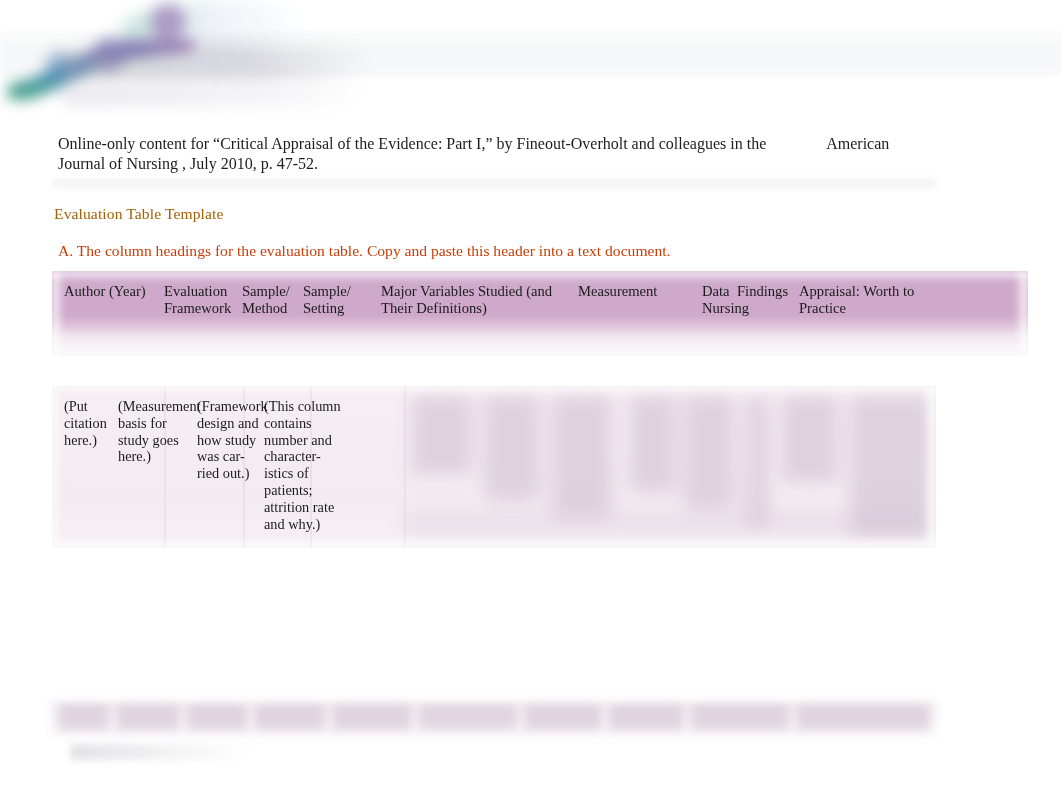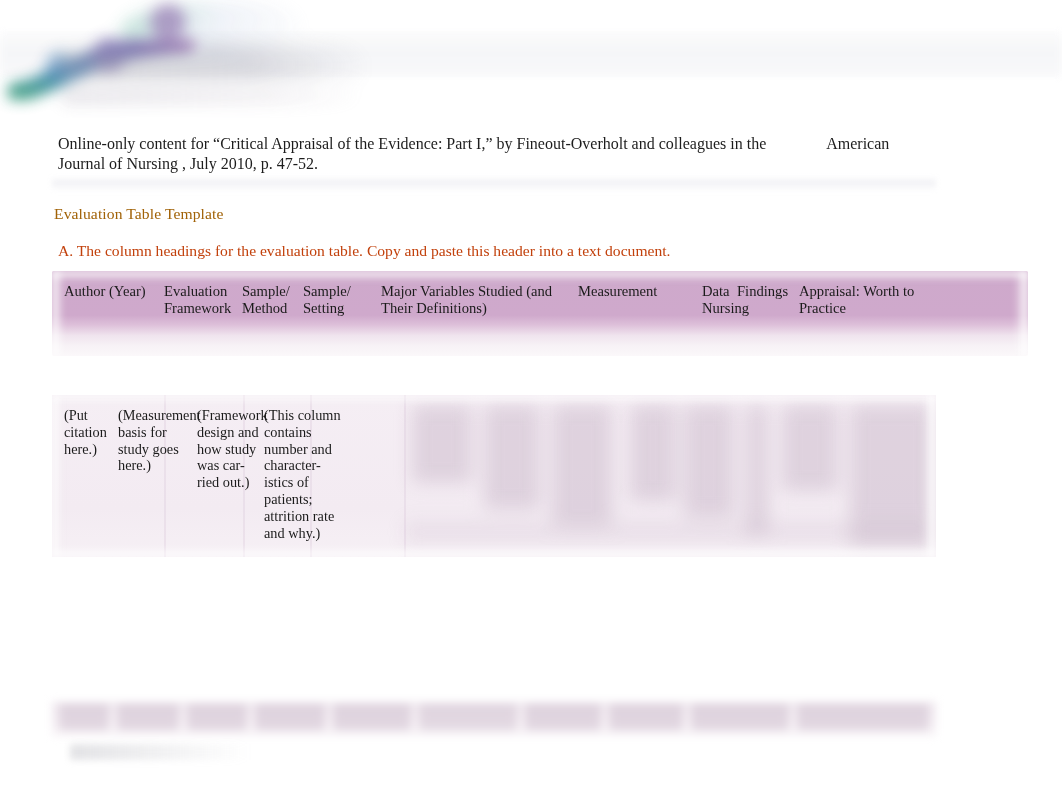--- a/index.html
+++ b/index.html
@@ -165,21 +165,21 @@
     position: absolute;
     top: 12px;
     font-size: 14.6px;
     line-height: 17px;
     color: #1b1b1b;
   }
 
   
   .table-b {
     position: absolute;
-    left: 52px; top: 395px;
+    left: 52px; top: 386px;
     width: 884px; height: 162px;
     overflow: hidden;
     background: linear-gradient(180deg, #f5eef4 0%, #f3ebf2 70%, #f6f0f5 100%);
   }
   .table-b .col-stripe {
     position: absolute;
     top: 0; height: 100%;
     background: rgba(214,196,214,.30);
   }
   .table-b .blurlayer {

